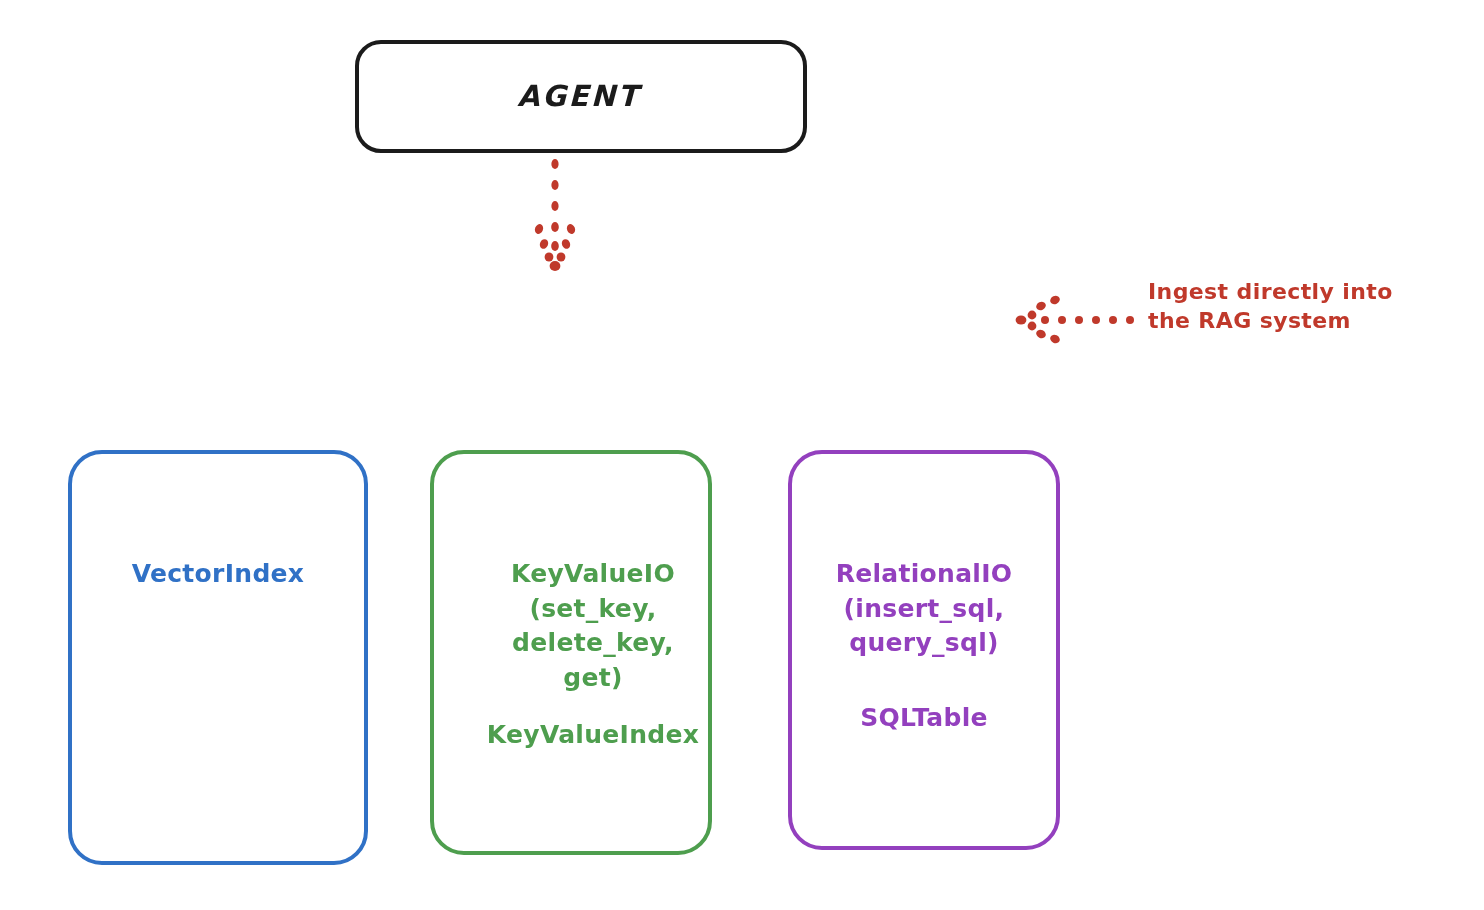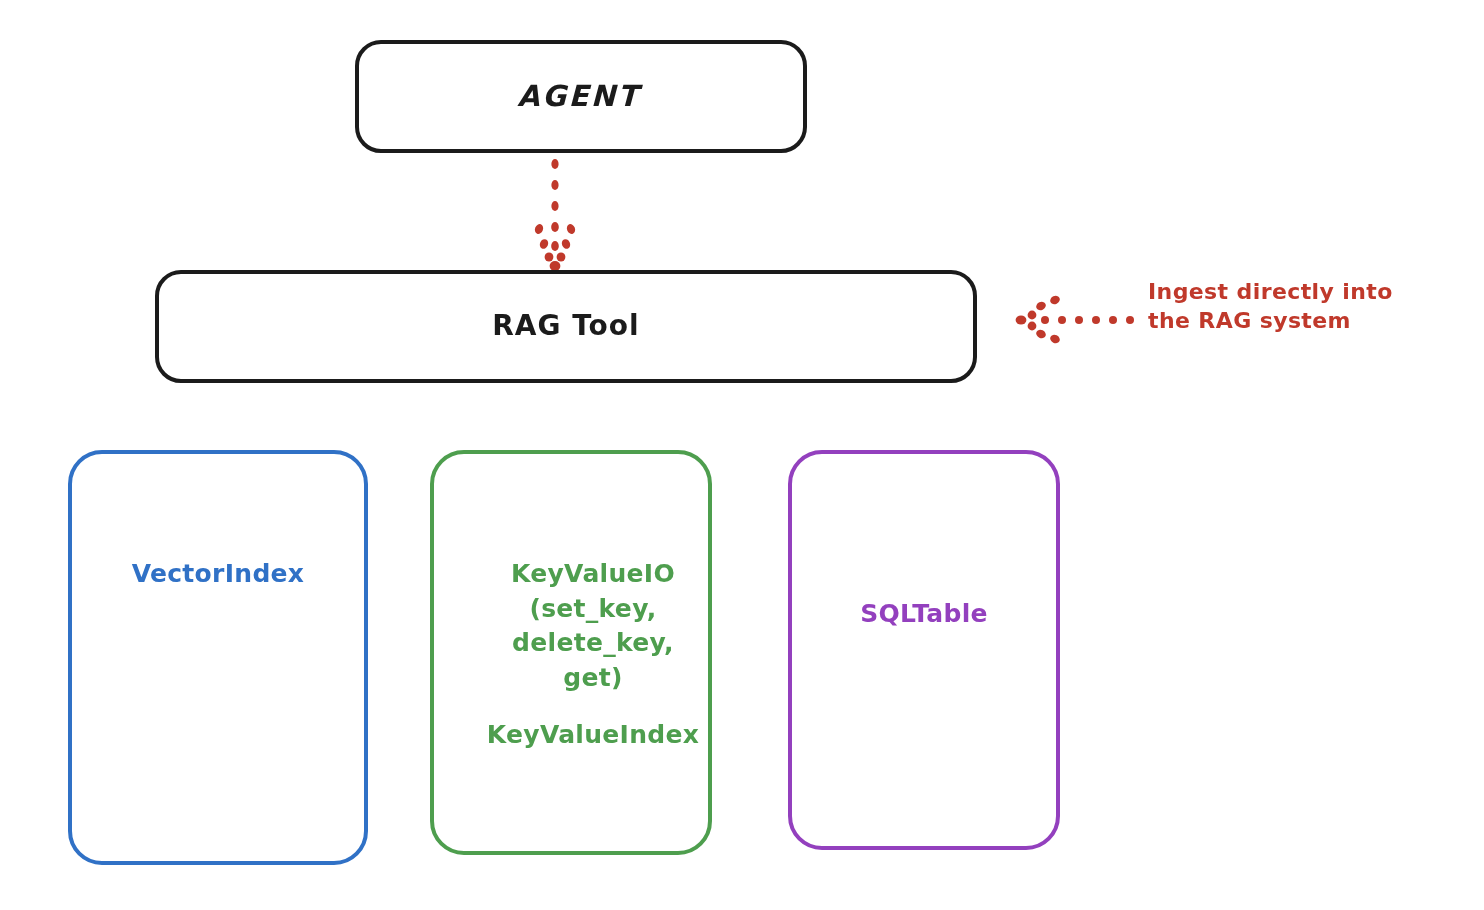--- a/index.html
+++ b/index.html
@@ -177,23 +177,20 @@
       <ellipse cx="66" cy="71" rx="4" ry="5" transform="rotate(-22 66 71)"></ellipse>
       <ellipse cx="39" cy="86" rx="4" ry="5" transform="rotate(25 39 86)"></ellipse>
       <ellipse cx="61" cy="86" rx="4" ry="5" transform="rotate(-25 61 86)"></ellipse>
       <ellipse cx="50" cy="88" rx="3.8" ry="5"></ellipse>
       <ellipse cx="44" cy="99" rx="4.4" ry="4.6"></ellipse>
       <ellipse cx="56" cy="99" rx="4.4" ry="4.6"></ellipse>
       <ellipse cx="50" cy="108" rx="5.4" ry="5"></ellipse>
     </g>
   </svg>
 
-  <div class="node" id="ragtool-node">
-    <div class="node-label">RAG Tool</div>
-  </div>
 
   <svg class="arrow-svg" id="ingest-arrow" viewBox="0 0 125 56">
     <g fill="#c0392b">
       <ellipse cx="6" cy="28" rx="5.4" ry="4.6"></ellipse>
       <ellipse cx="17" cy="23" rx="4.4" ry="4.4"></ellipse>
       <ellipse cx="17" cy="34" rx="4.4" ry="4.4"></ellipse>
       <ellipse cx="26" cy="14" rx="5" ry="4" transform="rotate(-25 26 14)"></ellipse>
       <ellipse cx="26" cy="42" rx="5" ry="4" transform="rotate(25 26 42)"></ellipse>
       <ellipse cx="40" cy="8" rx="5" ry="4" transform="rotate(-25 40 8)"></ellipse>
       <ellipse cx="40" cy="47" rx="5" ry="4" transform="rotate(25 40 47)"></ellipse>
@@ -219,17 +216,20 @@
     <div class="store-inner">
       <div class="store-api">KeyValueIO
 (set_key,
 delete_key, get)</div>
       <div class="store-index">KeyValueIndex</div>
     </div>
   </div>
 
   <div class="node store-node" id="relational-node">
     <div class="store-inner">
+      <div class="store-api">RelationalIO
+(insert_sql,
+query_sql)</div>
       <div class="store-index">SQLTable</div>
     </div>
   </div>
 
 </div>
 
 </body></html>

